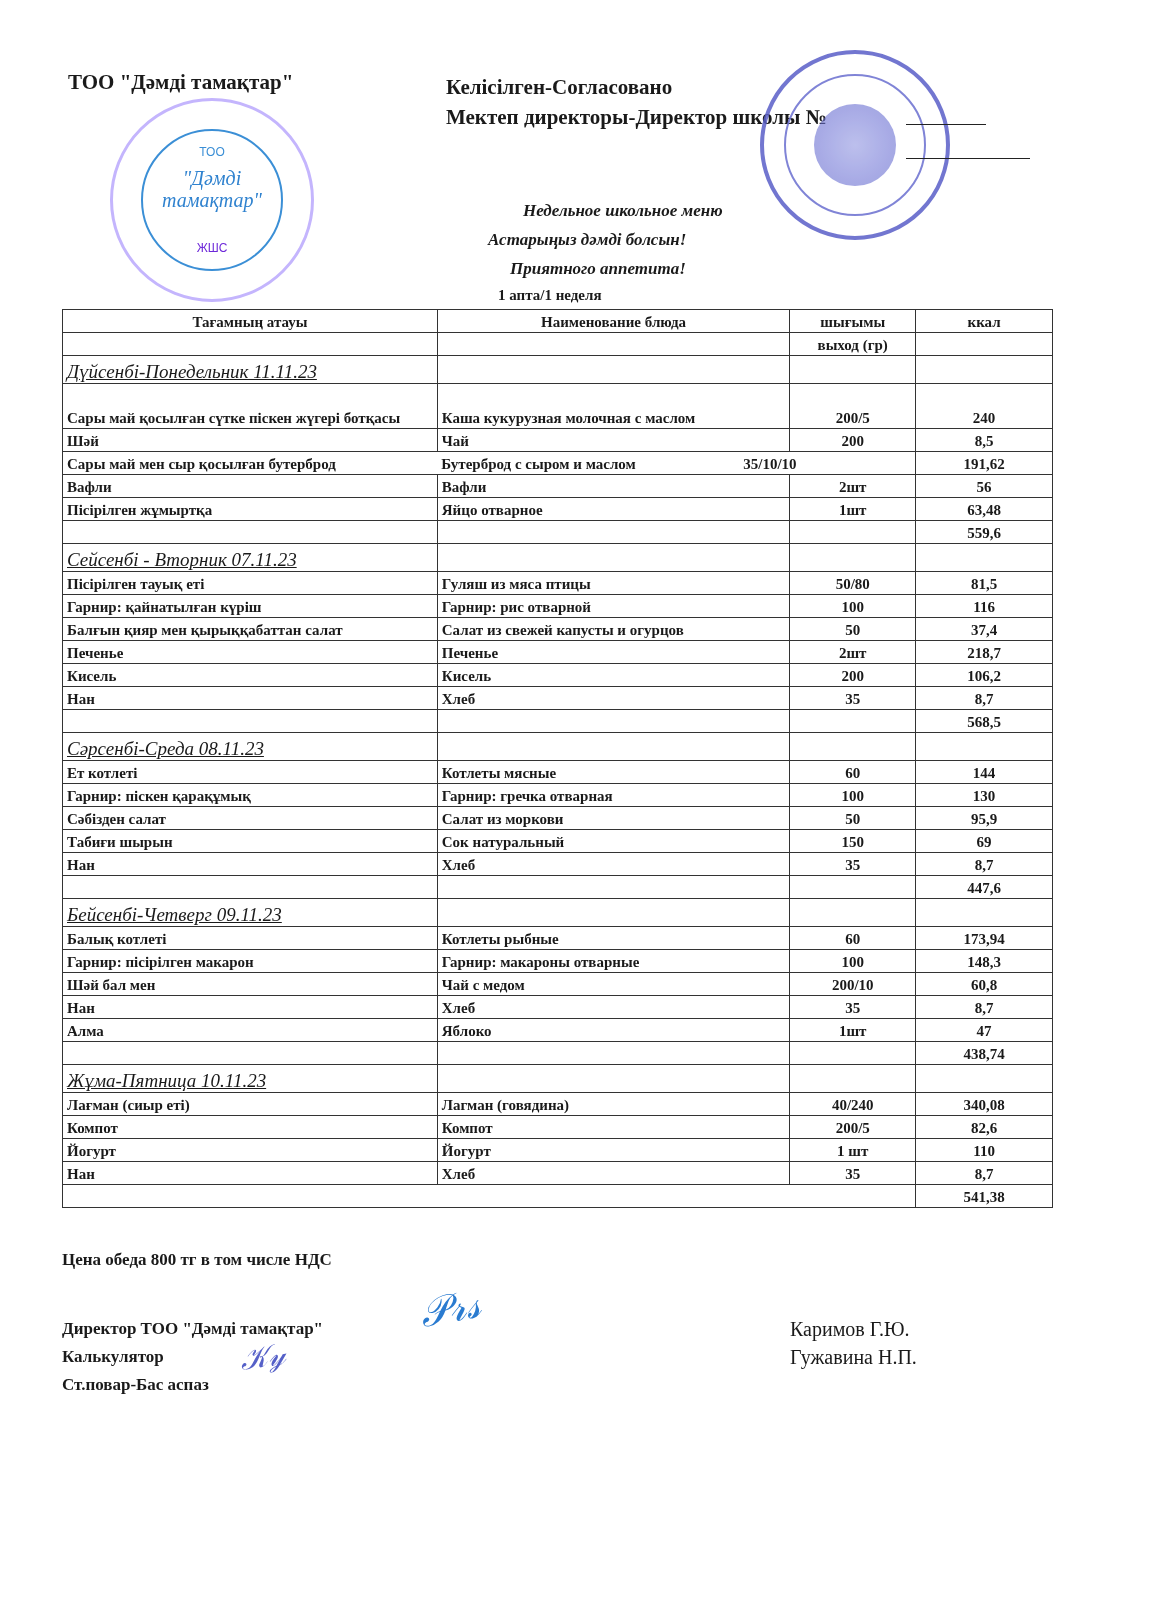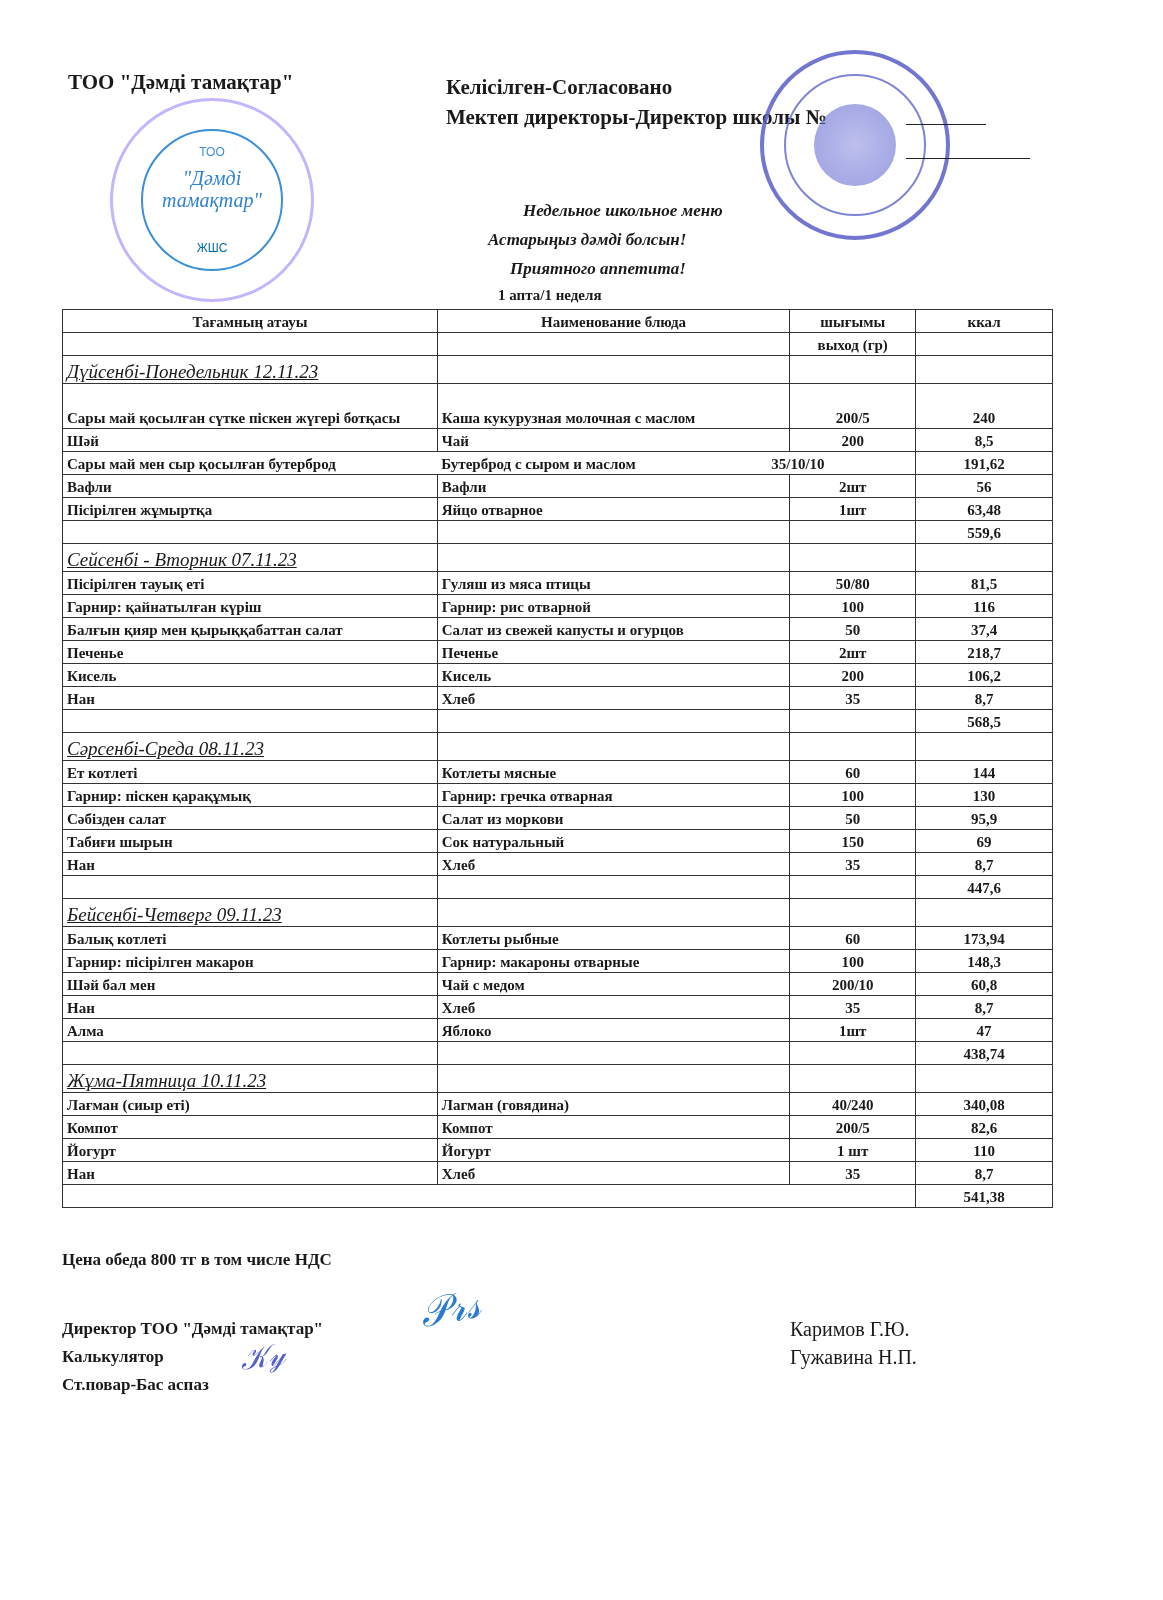--- a/index.html
+++ b/index.html
@@ -16,21 +16,21 @@
   .week { left:498px; top:287px; font-size:15px; font-weight:bold; }
 
   .stamp-left { left:110px; top:98px; width:204px; height:204px; border-radius:50%;
                 border:3px solid #c4b5fd; box-sizing:border-box; }
   .stamp-left .ring2 { position:absolute; left:28px; top:28px; right:28px; bottom:28px;
                 border-radius:50%; border:2px solid #3b8fd6; }
   .stamp-left .s-too { position:absolute; top:44px; width:100%; text-align:center; color:#3b8fd6;
                 font-family:"Liberation Sans", sans-serif; font-size:12px; }
   .stamp-left .s-name { position:absolute; top:66px; width:100%; text-align:center; color:#2f82cf;
                 font-style:italic; font-size:20px; line-height:22px; }
-  .stamp-left .s-zhs { position:absolute; top:140px; width:100%; text-align:center; color:#0369a1;
+  .stamp-left .s-zhs { position:absolute; top:140px; width:100%; text-align:center; color:#6d28d9;
                 font-family:"Liberation Sans", sans-serif; font-size:12px; }
 
   .stamp-right { left:760px; top:50px; width:190px; height:190px; border-radius:50%;
                  border:4px solid #5a5fc8; box-sizing:border-box; opacity:0.85; }
   .stamp-right .ring2 { position:absolute; left:20px; top:20px; right:20px; bottom:20px;
                  border-radius:50%; border:2px solid #6a6fd0; }
   .stamp-right .emblem { position:absolute; left:50px; top:50px; width:82px; height:82px;
                  border-radius:50%; background:radial-gradient(circle,#8f94e0 0%,#6d72d4 60%,#5a5fc8 100%); opacity:0.7; }
 
   .sig-line { left:906px; top:158px; width:124px; height:0; border-top:1.5px solid #222; }
@@ -96,40 +96,40 @@
       <td class="c3">шығымы</td>
       <td class="c4">ккал</td>
     </tr>
     <tr class="head">
       <td class="c1"></td>
       <td class="c2"></td>
       <td class="c3">выход (гр)</td>
       <td class="c4"></td>
     </tr>
   <tr class="day">
-        <td class="c1"><span>Дүйсенбі-Понедельник 12.11.23</span></td>
+        <td class="c1"><span>Дүйсенбі-Понедельник 11.11.23</span></td>
         <td class="c2"></td>
         <td class="c3"></td>
         <td class="c4"></td>
       </tr>
       <tr class="tall">
         <td class="c1">Сары май қосылған сүтке піскен жүгері ботқасы</td>
         <td class="c2">Каша кукурузная молочная с маслом</td>
         <td class="c3">200/5</td>
         <td class="c4">240</td>
       </tr>
       <tr>
         <td class="c1">Шәй</td>
         <td class="c2">Чай</td>
         <td class="c3">200</td>
         <td class="c4">8,5</td>
       </tr>
       <tr>
         <td class="c1" style="white-space: nowrap; border-right: none;">Сары май мен сыр қосылған бутерброд</td>
-        <td colspan="2" style="position: relative; border-left: none;"><span>Бутерброд с сыром и маслом</span><span style="position: absolute; left: 334px; text-align: center;">35/10/10</span></td>
+        <td colspan="2" style="position: relative; border-left: none;"><span>Бутерброд с сыром и маслом</span><span style="position: absolute; left: 306px; text-align: center;">35/10/10</span></td>
         <td class="c4">191,62</td>
       </tr>
       <tr>
         <td class="c1">Вафли</td>
         <td class="c2">Вафли</td>
         <td class="c3">2шт</td>
         <td class="c4">56</td>
       </tr>
       <tr>
         <td class="c1">Пісірілген жұмыртқа</td>

